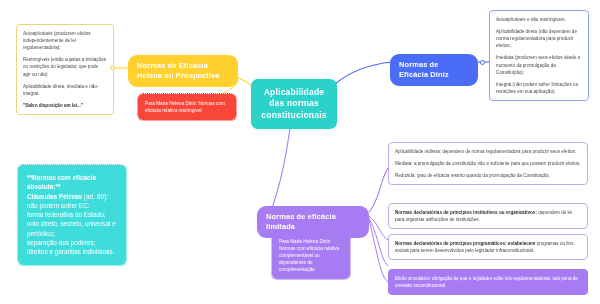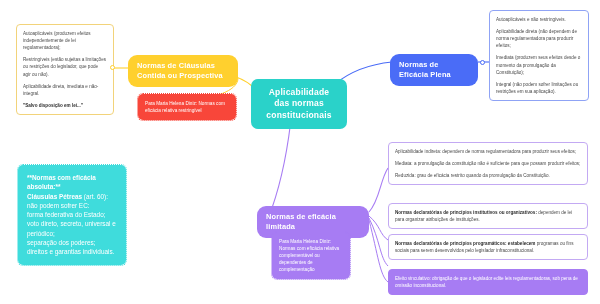--- a/index.html
+++ b/index.html
@@ -128,30 +128,30 @@
     <path d="M478,62 C484,62 487,62 489,62" fill="none" stroke="#4A6CF7" stroke-width="1.1"></path>
 
     <path d="M369,212 C380,200 380,180 388,168" fill="none" stroke="#A77CF3" stroke-width="1.1"></path>
     <path d="M369,216 C380,225 380,235 388,240" fill="none" stroke="#A77CF3" stroke-width="1"></path>
     <path d="M369,218 C380,240 380,258 388,266" fill="none" stroke="#A77CF3" stroke-width="1"></path>
     <path d="M369,220 C378,255 380,276 388,282" fill="none" stroke="#A77CF3" stroke-width="1"></path>
 
     <path d="M285,224 C285,232 288,238 290,242" fill="none" stroke="#A77CF3" stroke-width="1"></path>
   </svg>
 
-  <div class="node central" style="left:251px;top:79px;width:96px;">
+  <div class="node central" style="left:251px;top:79px;width:86px;">
     <span>Aplicabilidade das normas constitucionais</span>
   </div>
 
   <div class="node branch yellow" style="left:128px;top:55px;width:110px;">
-    <span>Normas de Cláusulas Contida ou Prospectiva</span>
+    <span>Normas de Eficácia Helena ou Prospectiva</span>
   </div>
 
   <div class="node branch blue" style="left:390px;top:54px;width:88px;">
-    <span>Normas de Eficácia Plena</span>
+    <span>Normas de Eficácia Diniz</span>
   </div>
   <div class="dot blue" style="left:480px;top:60px;"></div>
 
   <div class="node branch purple" style="left:257px;top:206px;width:112px;">
     <span>Normas de eficácia limitada</span>
   </div>
 
   <div class="node note yellowline" style="left:16px;top:24px;width:98px;">
     <p>Autoaplicáveis (produzem efeitos independentemente de lei regulamentadora);</p>
     <p>Restringíveis (estão sujeitas a limitações ou restrições do legislador, que pode agir ou não).</p>

